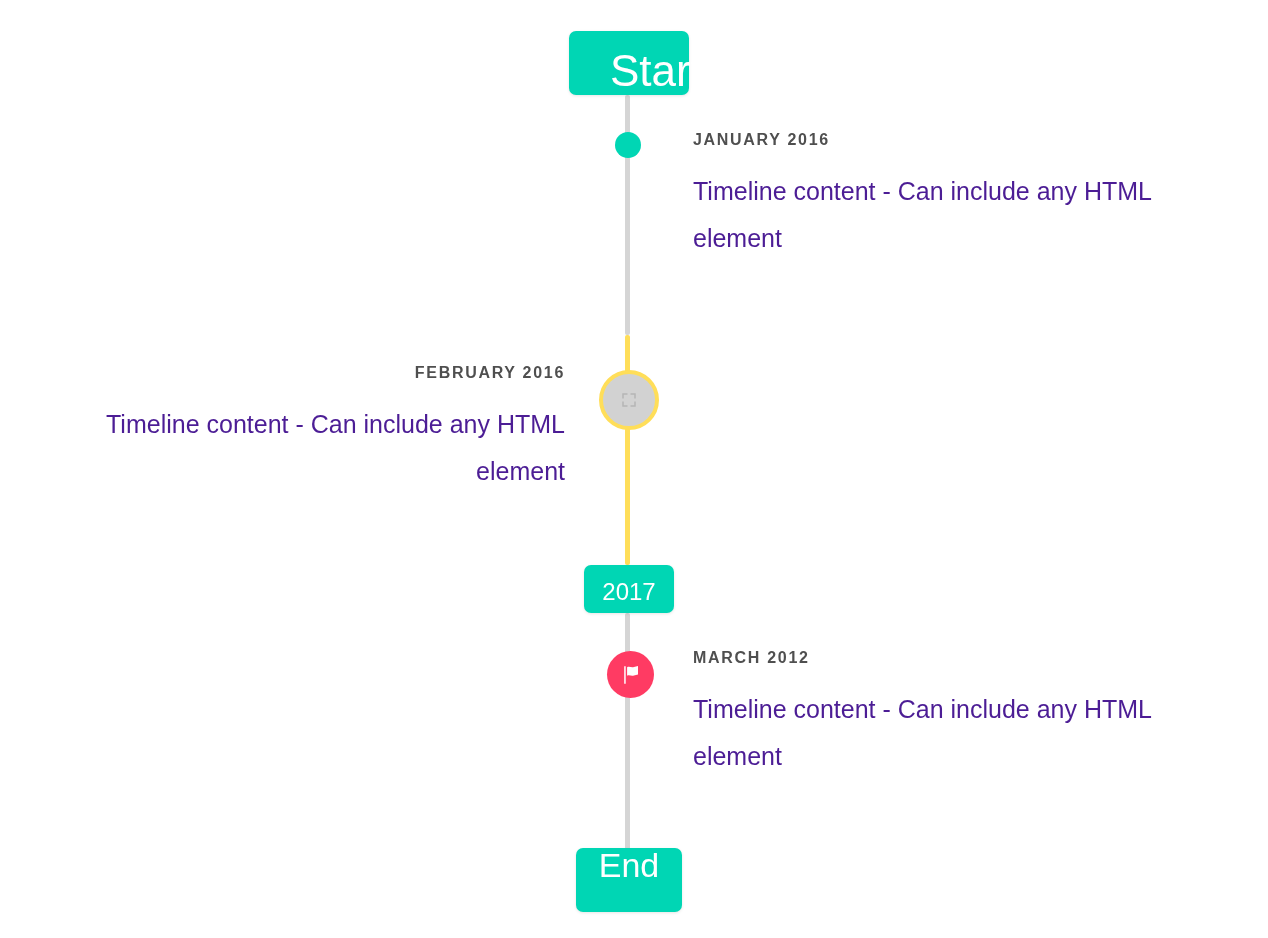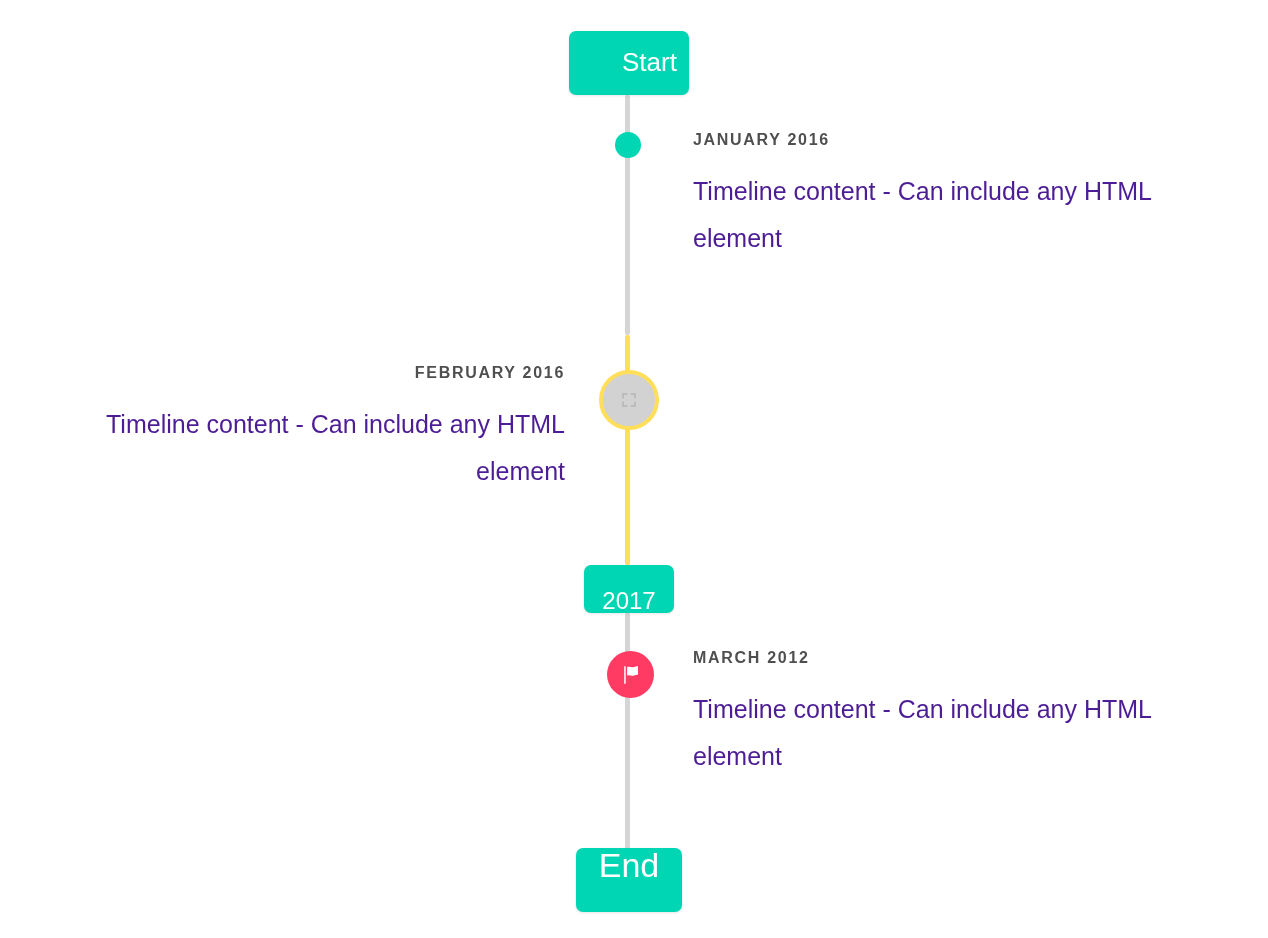--- a/index.html
+++ b/index.html
@@ -40,29 +40,29 @@
     border-radius: 7px;
     text-align: center;
     line-height: 1;
     box-shadow: 0 1px 3px rgba(0,0,0,0.10);
     white-space: nowrap;
     box-sizing: border-box;
   }
   .cap-start {
     left: 569px; top: 31px;
     width: 120px; height: 64px;
-    font-size: 26px;
+    font-size: 44px;
     padding-top: 18px;
     padding-left: 41px;
   }
   .cap-year {
     left: 584px; top: 565px;
     width: 90px; height: 48px;
     font-size: 24px;
-    padding-top: 24px;
+    padding-top: 15px;
   }
   .cap-end {
     left: 576px; top: 848px;
     width: 106px; height: 64px;
     font-size: 34px;
   }
 
   
   .marker {
     position: absolute;

